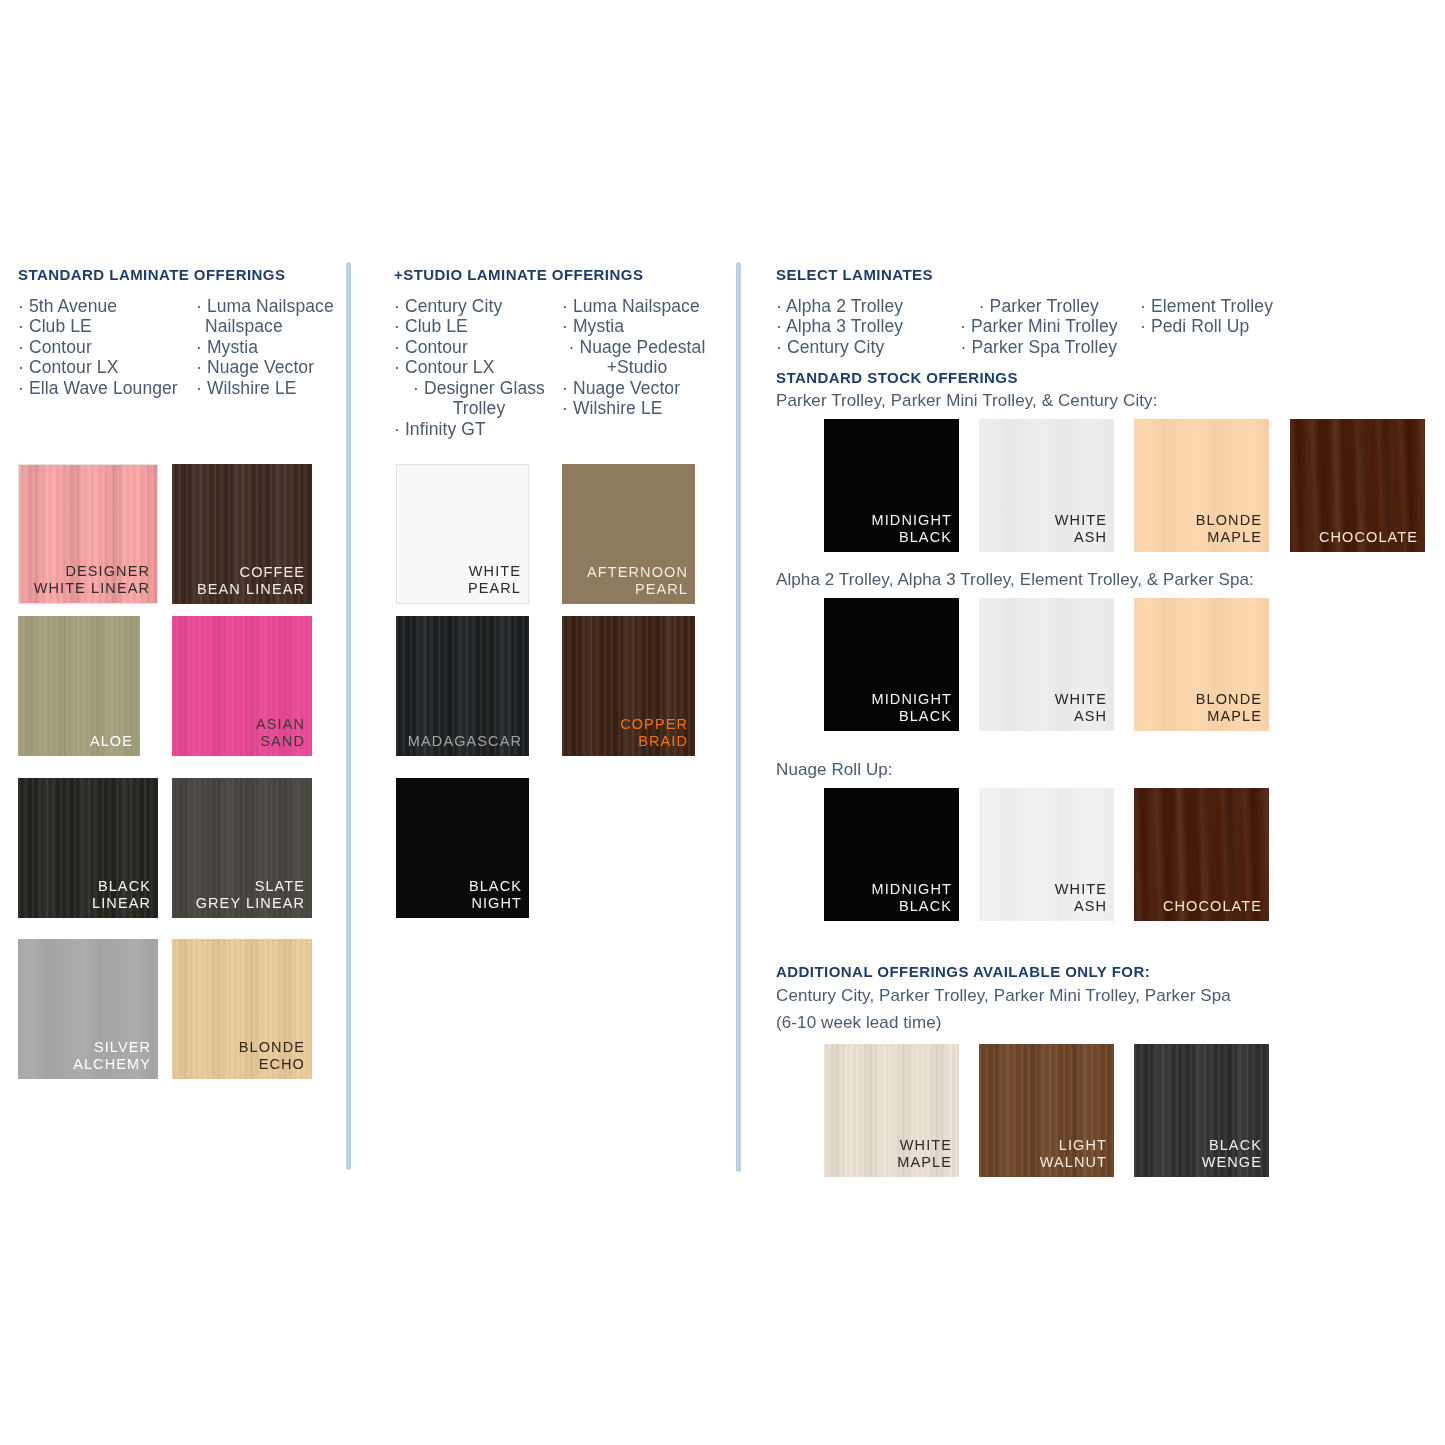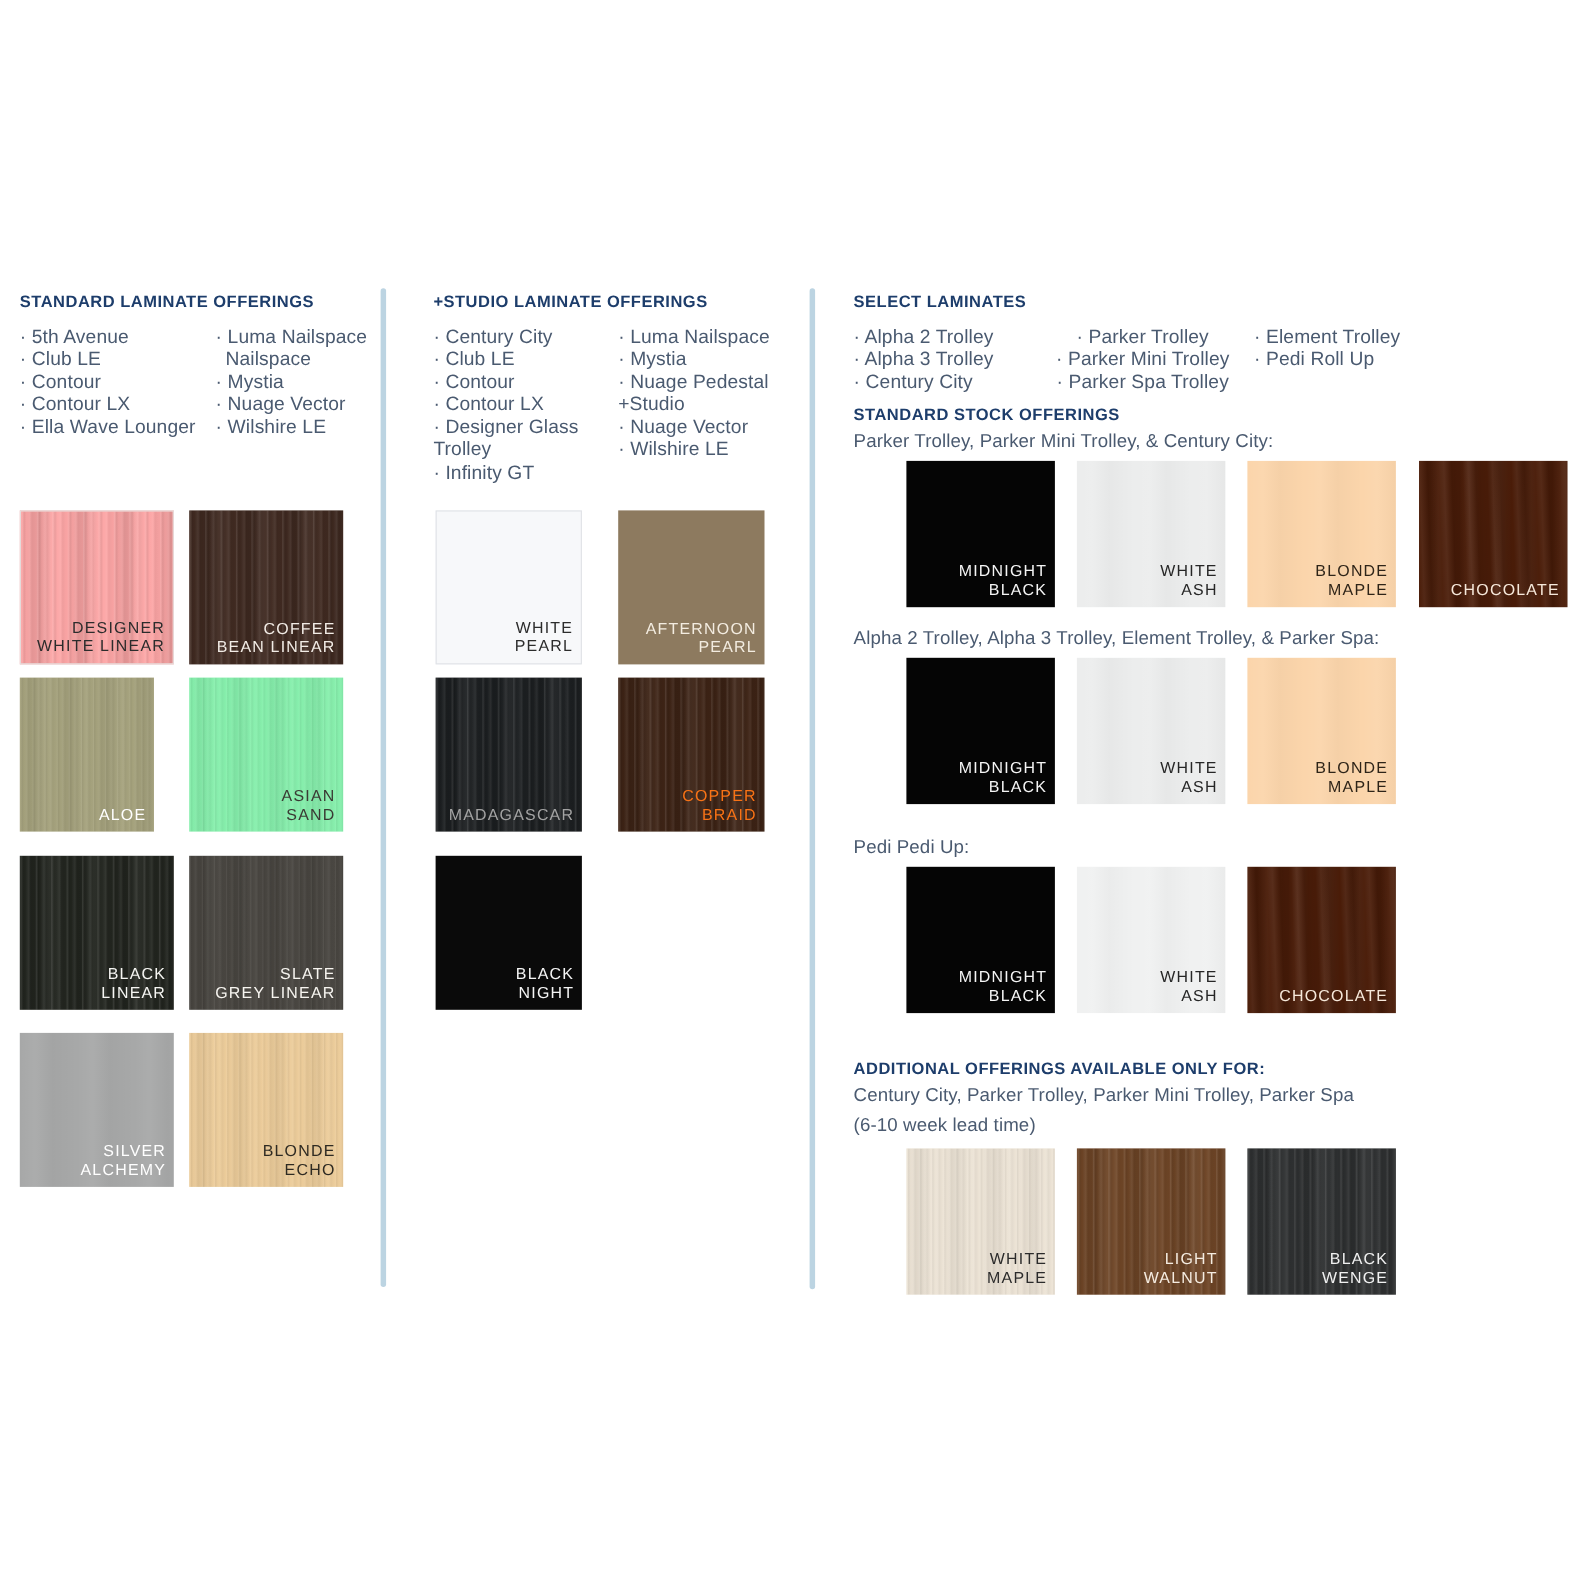--- a/index.html
+++ b/index.html
@@ -12,21 +12,21 @@
   #page { position: relative; width: 1445px; height: 1445px; background:#fff; }
 
   
   .sec-head {
     font-size: 15px; font-weight: 700; letter-spacing: .45px;
     color: #1d3d6b; text-transform: uppercase; white-space: nowrap;
   }
   .sub-line { font-size: 17px; color: #4a5a70; letter-spacing: .1px; }
   .bullets { font-size: 17.5px; color: #4a5a70; line-height: 1.17; letter-spacing: .1px; }
   .bullets div { white-space: nowrap; }
-  .bullets div.wrap { white-space: normal; }
+  .bullets div.wrap { white-space: normal; text-align: center; }
   .bul::before { content: "· "; }
   .indent { padding-left: 9px; }
 
   
   .divider { position: absolute; width: 5px; background: #bcd4e2; border-radius: 3px; }
 
   
   .swatch {
     position: absolute;
     display: flex; align-items: flex-end; justify-content: flex-end;
@@ -142,21 +142,21 @@
       </div>
     </div>
 
     <div class="swatch grain g-v" style="left:18px; top:616px; width:122px; height:140px; background:#a5a27d;">
       <div class="lbl" style="color:#ffffff;">
         <span>ALOE</span>
         <span class="l2"></span>
       </div>
     </div>
 
-    <div class="swatch grain g-v" style="left:172px; top:616px; width:140px; height:140px; background:#86efac;">
+    <div class="swatch grain g-v" style="left:172px; top:616px; width:140px; height:140px; background:#ec4899;">
       <div class="lbl" style="color:#3a3a34;">
         <span>ASIAN</span>
         <span class="l2">SAND</span>
       </div>
     </div>
 
     <div class="swatch grain g-vs" style="left:18px; top:778px; width:140px; height:140px; background:#22251f;">
       <div class="lbl" style="color:#f5f5f2;">
         <span>BLACK</span>
         <span class="l2">LINEAR</span>
@@ -303,21 +303,21 @@
         <span class="l2">ASH</span>
       </div>
     </div>
     <div class="swatch grain g-soft" style="left:1134px; top:598px; width:135px; height:133px; background:#fbd5ab;">
       <div class="lbl" style="color:#2e2418;">
         <span>BLONDE</span>
         <span class="l2">MAPLE</span>
       </div>
     </div>
 
-    <div class="sub-line" style="position:absolute; left:776px; top:760px;">Pedi Pedi Up:</div>
+    <div class="sub-line" style="position:absolute; left:776px; top:760px;">Nuage Roll Up:</div>
 
     <div class="swatch grain g-none" style="left:824px; top:788px; width:135px; height:133px; background:#050505;">
       <div class="lbl" style="color:#f5f5f5;">
         <span>MIDNIGHT</span>
         <span class="l2">BLACK</span>
       </div>
     </div>
     <div class="swatch grain g-soft" style="left:979px; top:788px; width:135px; height:133px; background:#f0f1f1;">
       <div class="lbl" style="color:#262626;">
         <span>WHITE</span>

